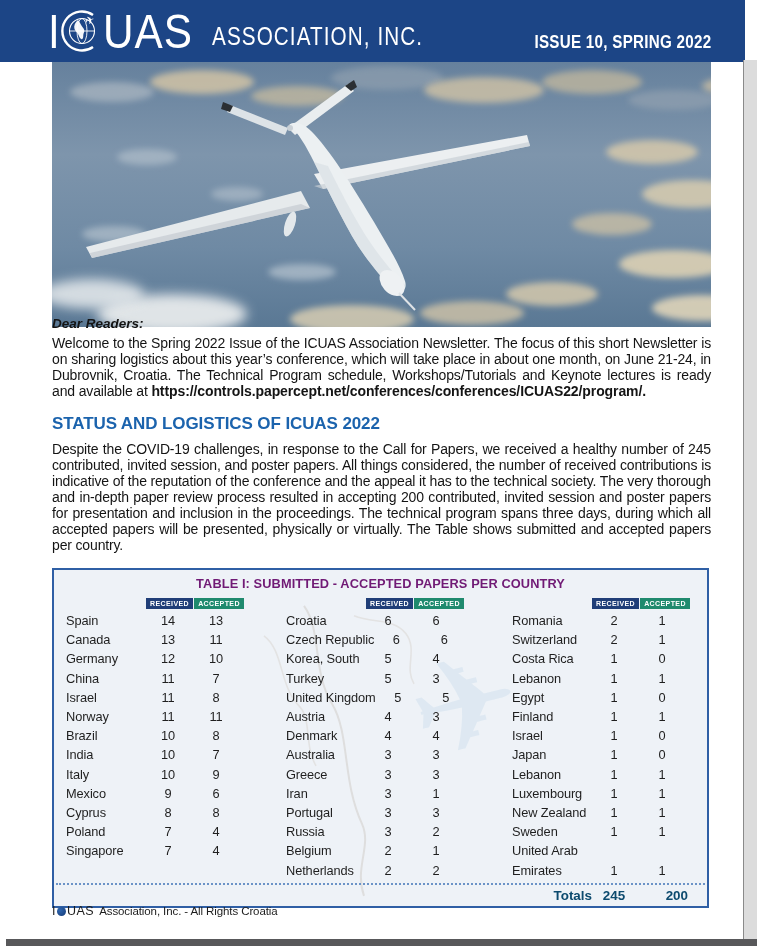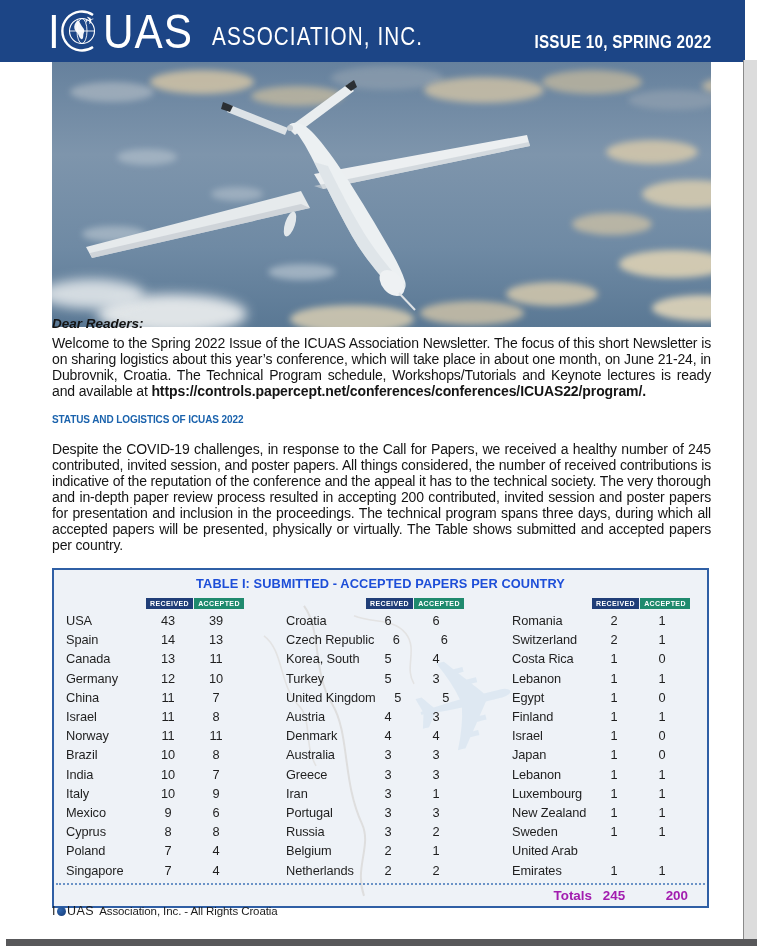--- a/index.html
+++ b/index.html
@@ -27,46 +27,46 @@
   
   .photo { position:absolute; left:52px; top:62px; width:659px; height:265px; }
   .photo svg { display:block; }
 
   
   .content { position:absolute; left:52px; top:316px; width:659px; color:#141414; }
   .salutation { font-size:13.5px; font-weight:700; font-style:italic; margin-bottom:4px; }
   .para { font-size:14px; line-height:16px; text-align:justify; letter-spacing:-.15px; }
   .para strong { letter-spacing:-.1px; }
   .p1 { margin-bottom:15px; }
-  .sec-heading { font-size:10px; font-weight:700; color:#1b63ad; letter-spacing:-.1px; margin-bottom:16px; }
+  .sec-heading { font-size:17px; font-weight:700; color:#1b63ad; letter-spacing:-.1px; margin-bottom:7px; }
   .p2 { margin-bottom:15px; }
 
   
   .ptable { position:relative; width:657px; border:2px solid #2f5fa5; background:#eef2f7;
     padding-top:3px; overflow:hidden; }
   .wm { position:absolute; left:0; top:0; width:100%; height:100%; pointer-events:none; }
-  .tbl-title { position:relative; text-align:center; color:#1d4ed8; font-weight:700;
+  .tbl-title { position:relative; text-align:center; color:#701a75; font-weight:700;
     font-size:12.8px; letter-spacing:.1px; padding:3px 0 2px; }
   .tbl-grid { position:relative; display:flex; padding-left:12px; margin-top:1px; }
   .tgroup { width:176px; }
   .tgroup.g2 { margin-left:44px; }
   .tgroup.g3 { margin-left:50px; }
   .trow { display:flex; align-items:center; height:19.2px; font-size:12.8px; color:#1f1f1f;
     letter-spacing:-.1px; }
   .trow.head { height:15px; margin-bottom:2px; }
   .cc { flex:0 0 80px; white-space:nowrap; overflow:visible; }
   .cn { flex:0 0 44px; text-align:center; }
   .ca { flex:0 0 52px; text-align:center; }
   .badge { display:inline-block; font-size:7px; font-weight:700; color:#fff; letter-spacing:.4px;
     padding:2px 4px 1.5px; line-height:1; }
   .badge.rec { background:#203e78; }
   .badge.acc { background:#1f8a6e; }
   .dotline { position:relative; border-top:2px dotted #6b93c7; margin:3px 2px 0; }
   .totals-row { position:relative; display:flex; align-items:center; height:21px; padding-left:458px;
-    font-size:13.4px; font-weight:700; color:#a21caf; }
+    font-size:13.4px; font-weight:700; color:#0c4a6e; }
   .tot-label { flex:0 0 80px; text-align:right; }
   .tot-num { flex:0 0 44px; text-align:center; }
   .tot-num2 { flex:0 0 52px; text-align:right; }
 
   
   .footer { position:absolute; left:52px; top:904px; display:flex; align-items:center;
     font-size:11.5px; color:#1d1d1d; letter-spacing:-.1px; }
   .fbrand { display:flex; align-items:center; font-size:12.5px; font-weight:400; letter-spacing:.5px; }
   .fglobe { display:inline-block; width:9px; height:9px; border-radius:50%;
     background:radial-gradient(circle at 35% 35%, #2e66b0, #173c77); margin:0 1px; }
@@ -181,25 +181,20 @@
 
       <div class="tbl-grid">
         <div class="tgroup g1">
           <div class="trow head">
             <span class="cc"></span>
             <span class="cn"><span class="badge rec">RECEIVED</span></span>
             <span class="ca"><span class="badge acc">ACCEPTED</span></span>
           </div>
           <div class="rows">
               <div class="trow">
-                <span class="cc">USA</span>
-                <span class="cn">43</span>
-                <span class="ca">39</span>
-              </div>
-              <div class="trow">
                 <span class="cc">Spain</span>
                 <span class="cn">14</span>
                 <span class="ca">13</span>
               </div>
               <div class="trow">
                 <span class="cc">Canada</span>
                 <span class="cn">13</span>
                 <span class="ca">11</span>
               </div>
               <div class="trow">

